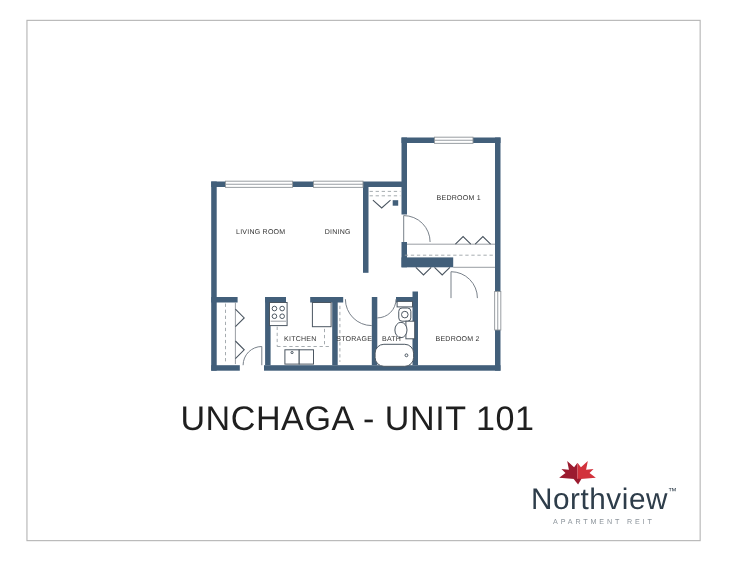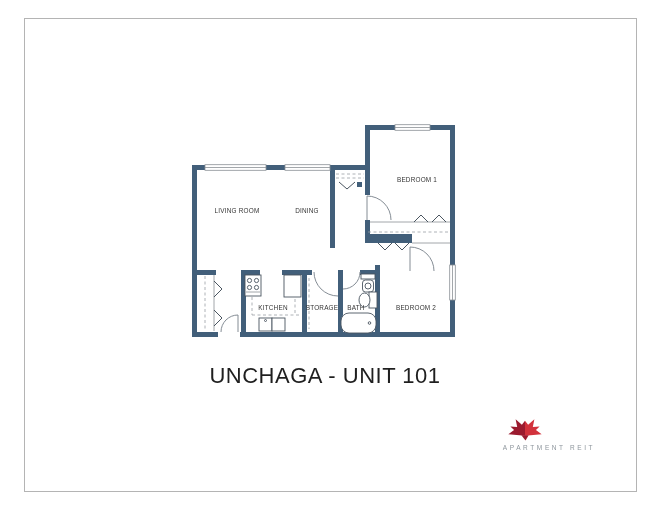--- a/index.html
+++ b/index.html
@@ -15,21 +15,21 @@
   .wall{fill:var(--wall,#425f7a);}
   .thin{stroke:var(--line,#8b9196);stroke-width:.8;fill:none;}
   .dash{stroke:#9aa0a5;stroke-width:.8;fill:none;stroke-dasharray:3 2.5;}
   .win{fill:#ffffff;stroke:var(--line,#8b9196);stroke-width:.8;}
   .chev{stroke:var(--fixture,#4a5560);stroke-width:1;fill:none;}
   .door{stroke:#778089;stroke-width:.9;fill:none;}
   .fix{stroke:var(--fixture,#4a5560);stroke-width:.9;fill:#ffffff;}
   .roomlabel{font:6.4px "Liberation Sans",sans-serif;fill:#333333;letter-spacing:.2px;}
   .title{
     position:absolute;left:125px;top:363px;width:400px;text-align:center;
-    font-size:22px;letter-spacing:.5px;color:var(--title,#1f1f1f);white-space:nowrap;
+    font-size:31px;letter-spacing:.5px;color:var(--title,#1f1f1f);white-space:nowrap;
   }
   .logo{position:absolute;left:479px;top:416px;width:140px;text-align:center;}
   .leaf{display:block;width:42px;height:25px;margin:0 auto 0 25px;}
   .brand{
     font-size:27px;color:var(--brand,#2e3d4a);letter-spacing:.5px;line-height:1;
     white-space:nowrap;
   }
   .brand sup{font-size:8px;vertical-align:14px;letter-spacing:0;color:var(--brand,#2e3d4a);}
   .tagline{
     margin-top:3px;font-size:6.5px;letter-spacing:2.6px;color:var(--tagline,#8d959c);
@@ -183,14 +183,15 @@
 </svg>
 
 <div class="title">UNCHAGA - UNIT 101</div>
 
 <div class="logo">
   <svg class="leaf" viewBox="0 0 40 24">
     <polygon points="20,19 4,17.5 9.5,13.5 6,10 12.5,10.5 11,3 17,8.5 20,4.5 20,19" fill="#9b1b2f"></polygon>
     <polygon points="20,19 36,17.5 30.5,13.5 34,10 27.5,10.5 29,3 23,8.5 20,4.5 20,19" fill="#d2323c"></polygon>
     <polygon points="16.5,18.5 23.5,18.5 20.5,23.5" fill="#9b1b2f"></polygon>
   </svg>
+  <div class="brand"><span>Northview</span><sup>™</sup></div>
   <div class="tagline">APARTMENT REIT</div>
 </div>
 
 </body></html>

